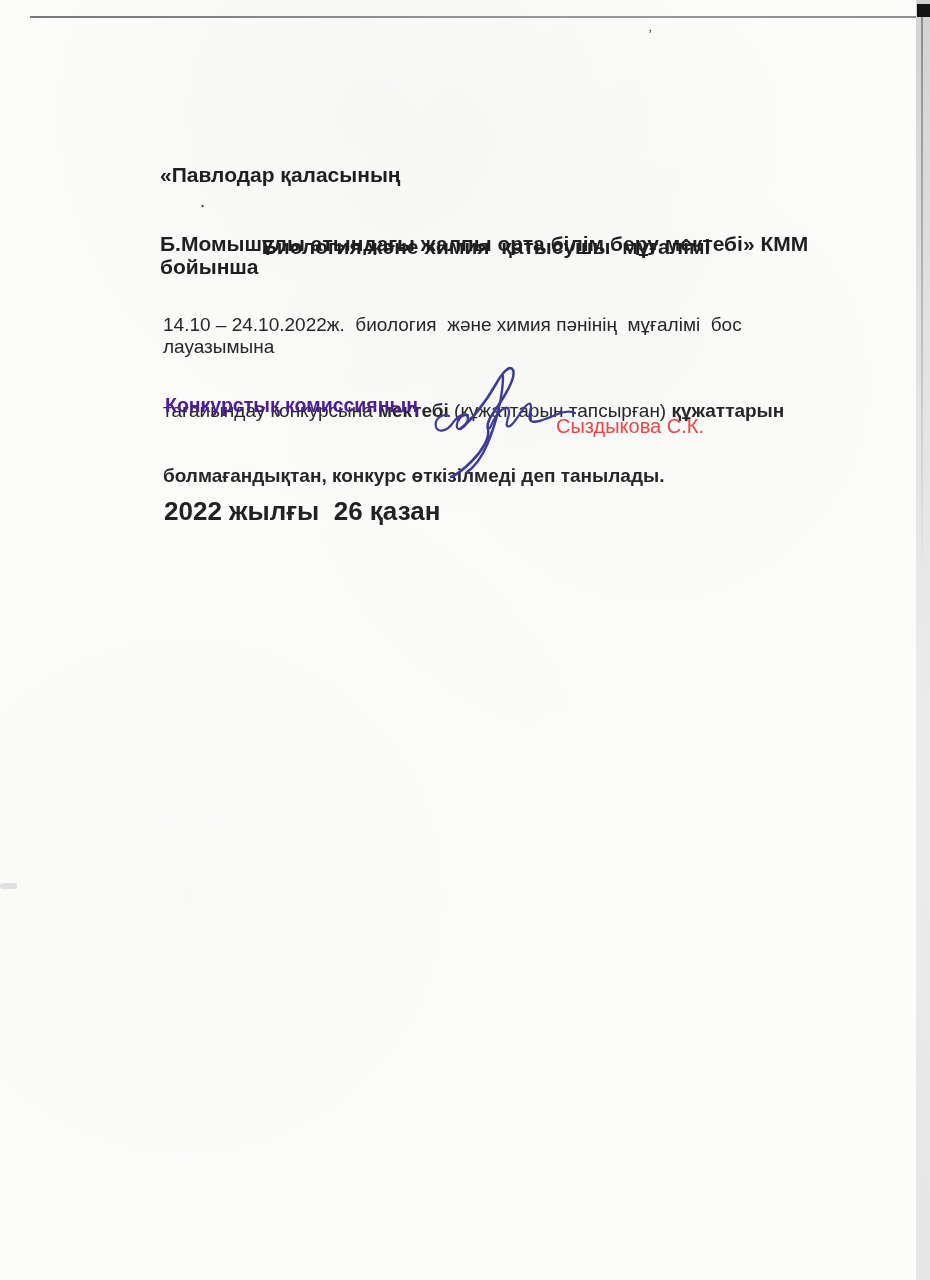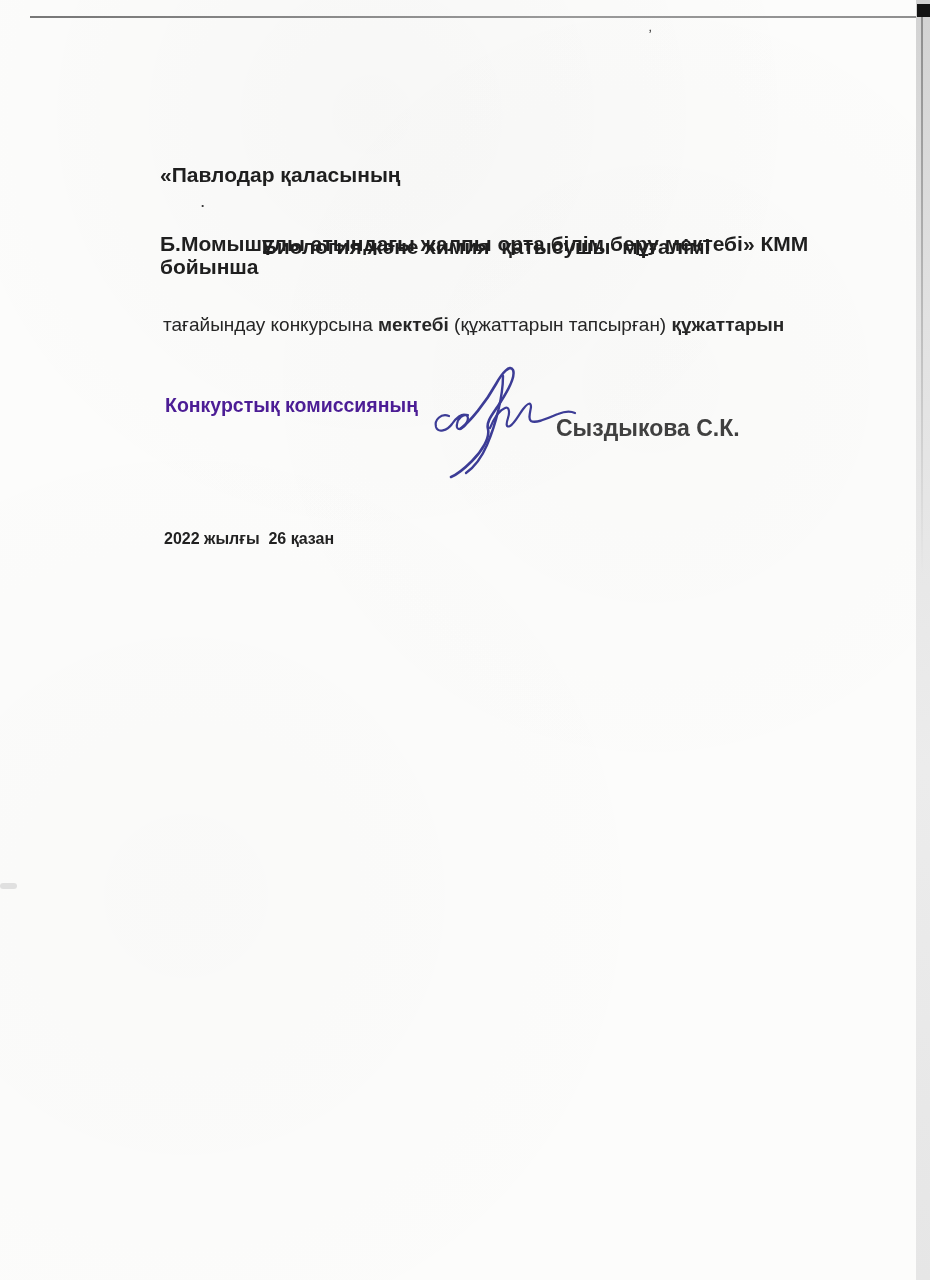--- a/index.html
+++ b/index.html
@@ -71,32 +71,31 @@
     white-space: pre-wrap;
   }
   .doc-body .b { font-weight: bold; }
   .sig-role {
     position: absolute; left: 165px; top: 394px; width: 300px;
     font-weight: bold; font-size: 19.5px; line-height: 22px;
     color: #4c1d95;
   }
   .sig-name {
     position: absolute; left: 556px; top: 415px;
-    font-weight: bold; font-size: 23px;
-    color: #404040;
+    font-weight: normal; font-size: 20px;
+    color: #ef4444;
   }
   .sig-svg {
     position: absolute; left: 428px; top: 354px; width: 156px; height: 132px;
   }
   .doc-date {
     position: absolute; left: 164px; top: 496px;
-    font-weight: bold; font-size: 16px;
+    font-weight: bold; font-size: 26px;
     color: #222;
     white-space: pre-wrap;
-    margin-top: 34px;
   }
 </style>
 </head>
 <body>
 
 <div class="scan-page"></div>
 
 <div class="edge-top-line"></div>
 <div class="edge-right-band"></div>
 <div class="edge-right-line"></div>
@@ -108,21 +107,23 @@
 <div class="doc-header">
   <div>«Павлодар қаласының</div>
   <div>Б.Момышұлы атындағы жалпы орта білім беру мектебі» КММ бойынша</div>
 </div>
 
 <div class="doc-title">
   <div>Биология және химия  қатысушы  мұғалімі</div>
 </div>
 
 <div class="doc-body">
+  <div>14.10 – 24.10.2022ж.  биология  және химия пәнінің  мұғалімі  бос   лауазымына</div>
   <div><span>тағайындау конкурсына </span><span class="b">мектебі</span><span> (құжаттарын тапсырған) </span><span class="b">құжаттарын</span></div>
+  <div class="b">болмағандықтан, конкурс өткізілмеді деп танылады.</div>
 </div>
 
 <div class="sig-role">
   <div>Конкурстық комиссияның</div>
 </div>
 
 <svg class="sig-svg" viewBox="0 0 156 132" xmlns="http://www.w3.org/2000/svg">
   <g fill="none" stroke="#3c3c96" stroke-linecap="round" stroke-linejoin="round">
     <path stroke-width="2.2" d="M 21,62 C 13,59 6,66 8,73 C 10,79 19,77 24,70 C 28,64 34,59 38,61 C 42,63 39,71 34,74 C 31,76 28,75 29,70 C 30,64 35,60 40,61"></path>
     <path stroke-width="2.6" d="M 32,75 C 42,68 58,48 68,30 C 74,19 82,10 85,16 C 88,23 78,40 70,52 C 64,61 58,68 60,75 C 62,84 54,97 44,107 C 36,115 28,121 23,123"></path>

